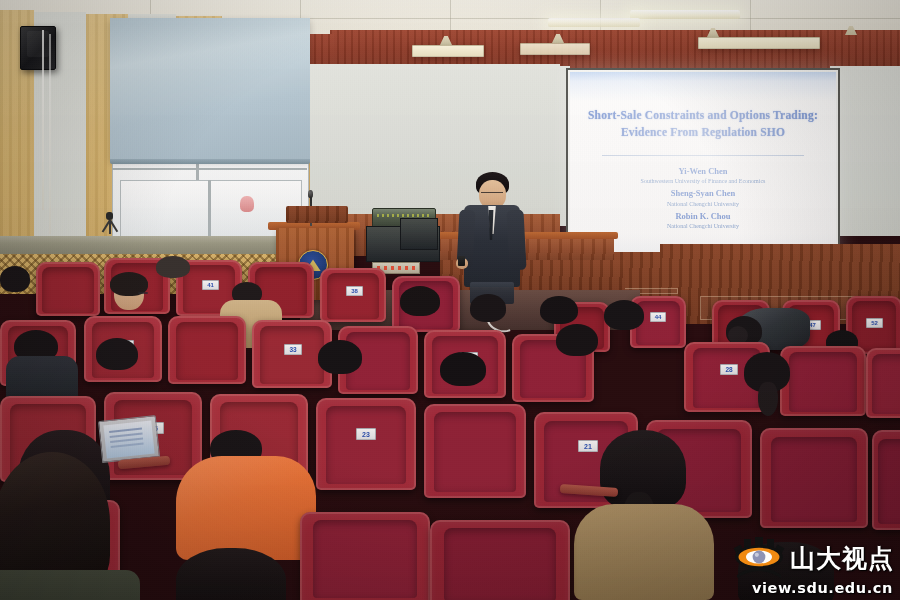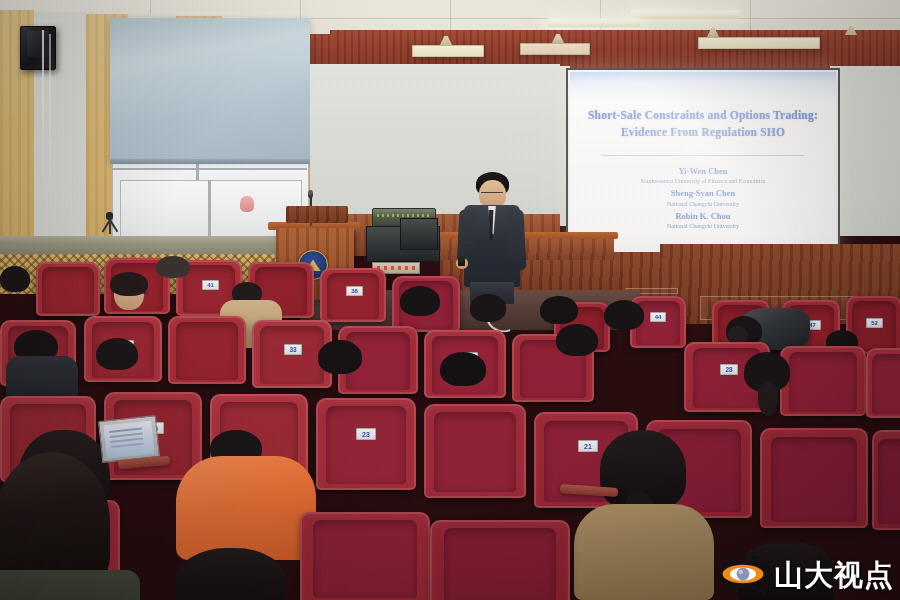--- a/index.html
+++ b/index.html
@@ -370,21 +370,21 @@
 
   
   .watermark{
     position:absolute;right:6px;bottom:4px;
     display:flex;flex-direction:column;align-items:flex-end;
     pointer-events:none;
   }
   .wm-row{display:flex;align-items:center;gap:3px;}
   .wm-cn{
     color:#ffffff;font-family:"DejaVu Sans", sans-serif;
-    font-size:29px;font-weight:bold;line-height:1;
+    font-size:25px;font-weight:bold;line-height:1;
     letter-spacing:1px;
     text-shadow:0 0 3px rgba(0,0,0,.85),1px 1px 1px rgba(0,0,0,.9);
   }
   .wm-url{
     color:#ffffff;font-family:"DejaVu Sans", sans-serif;
     font-size:14.5px;font-weight:bold;letter-spacing:.6px;
     text-shadow:0 0 3px rgba(0,0,0,.85),1px 1px 1px rgba(0,0,0,.9);
     margin-top:1px;margin-right:1px;
   }
 </style>
@@ -794,15 +794,16 @@
           <ellipse cx="28" cy="20" rx="13" ry="6.6" fill="#fdfdfd"></ellipse>
 
           <circle cx="28" cy="20" r="6.4" fill="#8d93b5"></circle>
           <circle cx="25.8" cy="17.8" r="2.1" fill="#c9ccdd"></circle>
 
           <path d="M6 38 Q28 22 50 38 L50 41 Q28 27 6 41 Z" fill="#111"></path>
         </g>
       </svg>
       <span class="wm-cn">山大视点</span>
     </div>
+    <div class="wm-url">view.sdu.edu.cn</div>
   </div>
 
 </div>
 
 </body></html>

